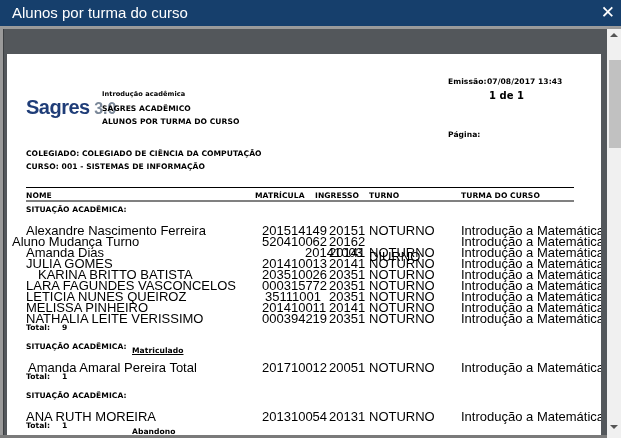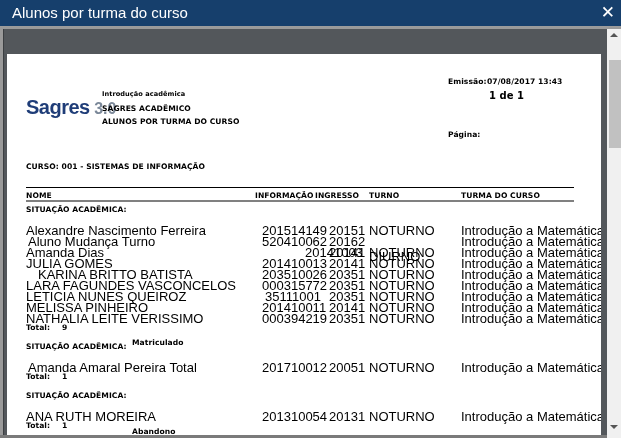--- a/index.html
+++ b/index.html
@@ -45,41 +45,42 @@
 
   <div class="hb" style="left:95px; top:36px; font-size:6.6px;">Introdução acadêmica</div>
   <div class="hb" style="left:95px; top:50px;">SAGRES ACADÊMICO</div>
   <div class="hb" style="left:95px; top:63px;">ALUNOS POR TURMA DO CURSO</div>
 
   <div class="hb" style="left:441px; top:23px;">Emissão:</div>
   <div class="hb" style="left:480px; top:23px;">07/08/2017 13:43</div>
   <div class="hb" style="left:441px; top:36px;margin-top:40px;">Página:</div>
   <div class="hb" style="left:482px; top:36px; font-size:10px;">1 de 1</div>
 
+  <div class="hb" style="left:19px; top:95px;">COLEGIADO: COLEGIADO DE CIÊNCIA DA COMPUTAÇÃO</div>
   <div class="hb" style="left:19px; top:108px;">CURSO: 001 - SISTEMAS DE INFORMAÇÃO</div>
 
   <div class="hdrline" style="top:133px; height:1px; background:#000;"></div>
   <div class="hb" style="left:19px; top:137px;">NOME</div>
-  <div class="hb" style="left:248px; top:137px;">INFORMAÇÃO</div>
+  <div class="hb" style="left:248px; top:137px;">MATRÍCULA</div>
   <div class="hb" style="left:308px; top:137px;">INGRESSO</div>
   <div class="hb" style="left:362px; top:137px;">TURNO</div>
   <div class="hb" style="left:454px; top:137px;">TURMA DO CURSO</div>
   <div class="hdrline" style="top:146px; height:2px; background:#808080;"></div>
 
   <div class="hb" style="left:19px; top:151px;">SITUAÇÃO ACADÊMICA:</div>
 
   <div>
     <div class="t" style="left:19px; top:169px;">Alexandre Nascimento Ferreira</div>
     <div class="t" style="left:255px; top:169px;">201514149</div>
     <div class="t" style="left:322px; top:169px;">20151</div>
     <div class="t" style="left:362px; top:169px;">NOTURNO</div>
     <div class="t" style="left:454px; top:169px;">Introdução a Matemática</div>
   </div>
   <div>
-    <div class="t" style="left:21px; top:180px;">Aluno Mudança Turno</div>
+    <div class="t" style="left:5px; top:180px;">Aluno Mudança Turno</div>
     <div class="t" style="left:255px; top:180px;">520410062</div>
     <div class="t" style="left:322px; top:180px;">20162</div>
     <div class="t" style="left:362px; top:188px;margin-top:7px;">DIURNO</div>
     <div class="t" style="left:454px; top:180px;">Introdução a Matemática</div>
   </div>
   <div>
     <div class="t" style="left:19px; top:191px;">Amanda Dias</div>
     <div class="t" style="left:258px; top:191px;padding-left:40px;">20141003</div>
     <div class="t" style="left:322px; top:191px;">20141</div>
     <div class="t" style="left:362px; top:191px;">NOTURNO</div>
@@ -124,21 +125,21 @@
     <div class="t" style="left:19px; top:257px;">NATHALIA LEITE VERISSIMO</div>
     <div class="t" style="left:255px; top:257px;">000394219</div>
     <div class="t" style="left:322px; top:257px;">20351</div>
     <div class="t" style="left:362px; top:257px;">NOTURNO</div>
     <div class="t" style="left:454px; top:257px;">Introdução a Matemática</div>
   </div>
   <div class="hb" style="left:19px; top:269px;">Total:</div>
   <div class="hb" style="left:55px; top:269px;">9</div>
 
   <div class="hb" style="left:19px; top:288px;">SITUAÇÃO ACADÊMICA:</div>
-  <div class="hb" style="left:125px; top:284px;">Matriculado</div>
+  <div class="hb" style="left:125px; top:292px;text-decoration:underline;">Matriculado</div>
   <div>
     <div class="t" style="left:21px; top:306px;">Amanda Amaral Pereira Total</div>
     <div class="t" style="left:255px; top:306px;">201710012</div>
     <div class="t" style="left:322px; top:306px;">20051</div>
     <div class="t" style="left:362px; top:306px;">NOTURNO</div>
     <div class="t" style="left:454px; top:306px;">Introdução a Matemática</div>
   </div>
   <div class="hb" style="left:19px; top:318px;">Total:</div>
   <div class="hb" style="left:55px; top:318px;">1</div>
 

